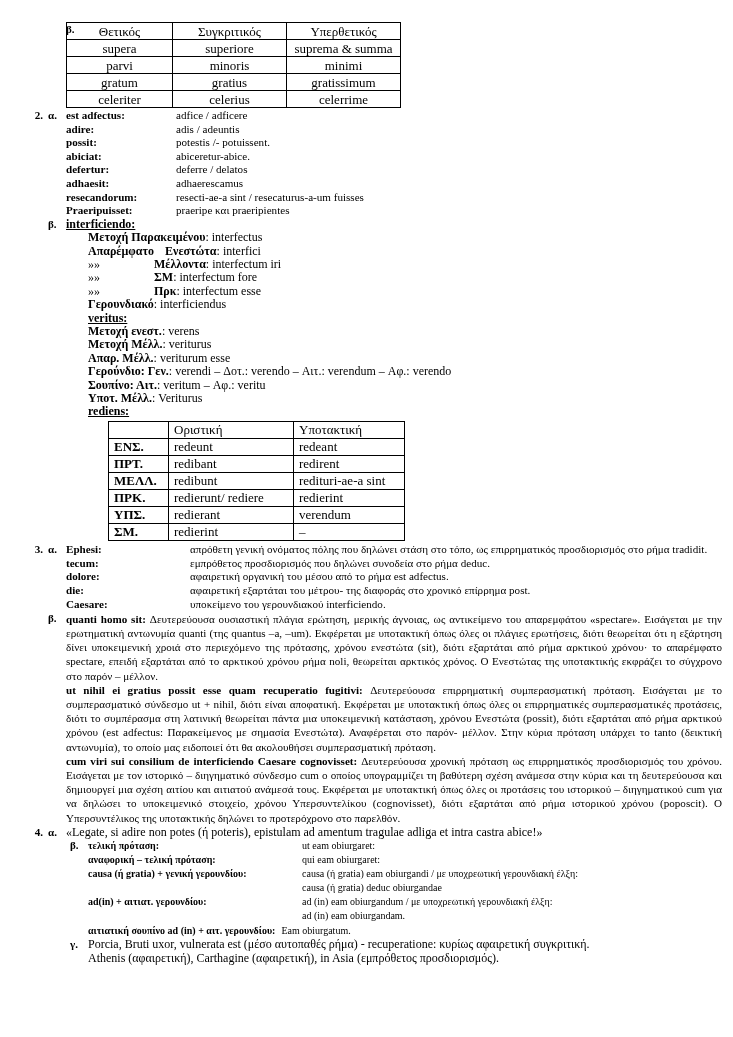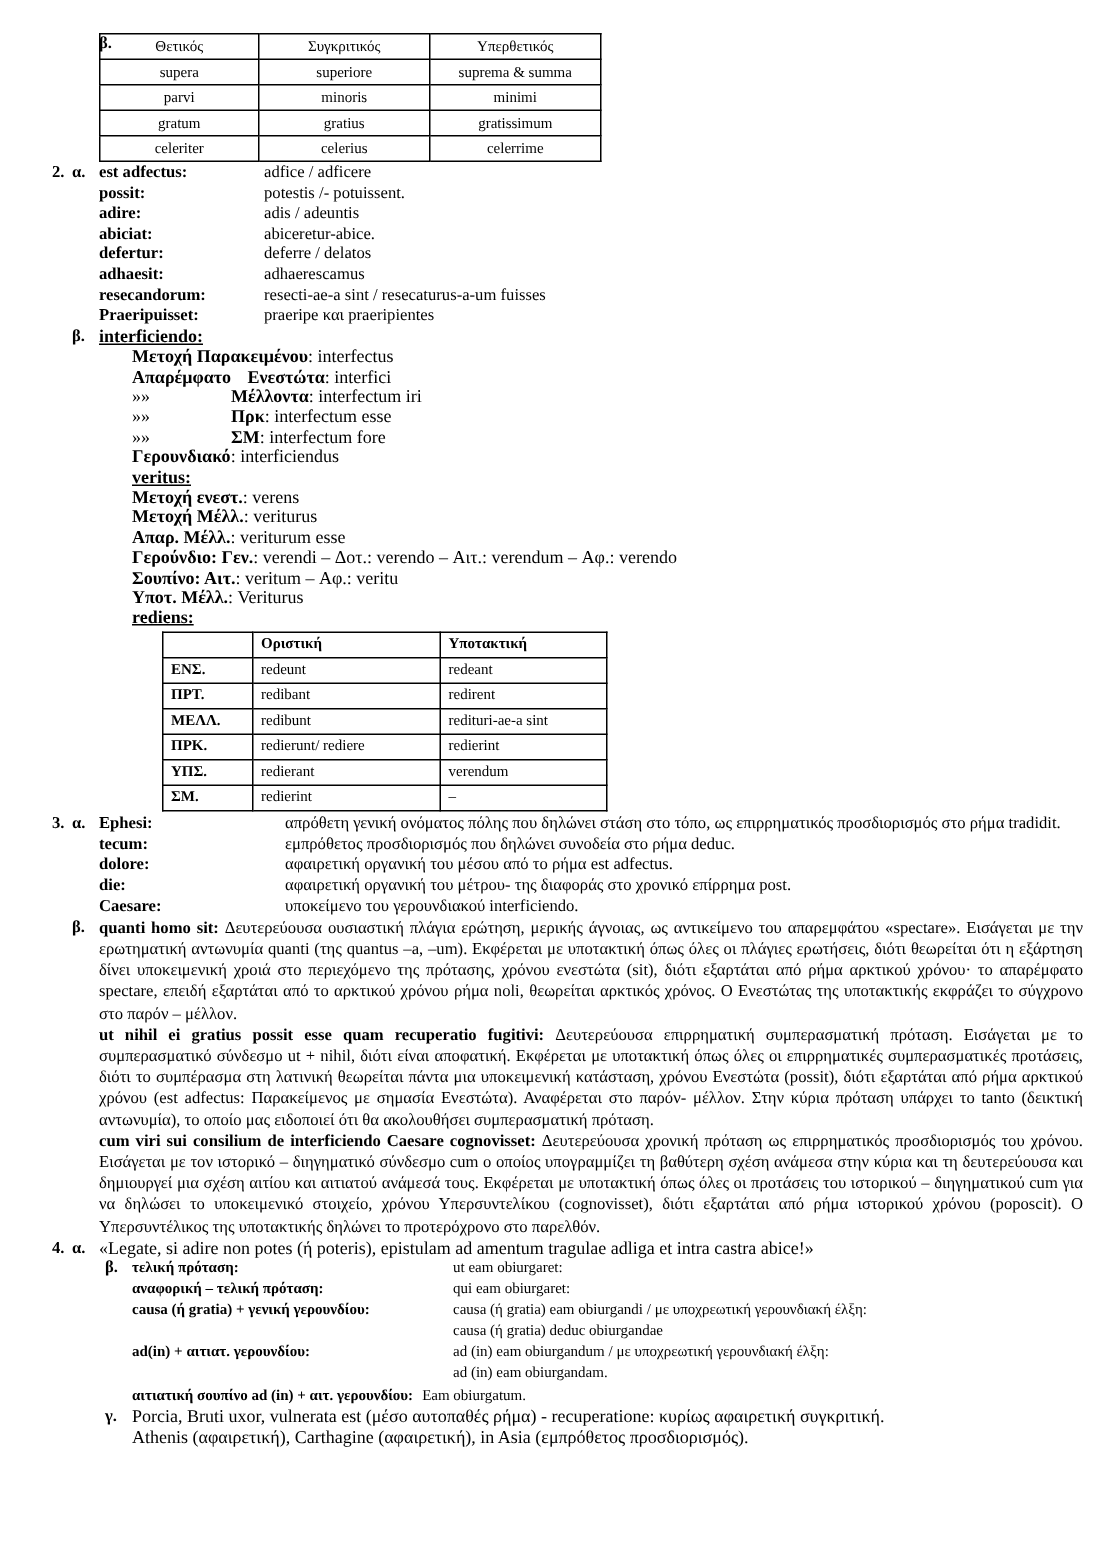--- a/index.html
+++ b/index.html
@@ -28,21 +28,21 @@
   }
 
   
   .ln { font-size: 12px; line-height: 13.4px; }
   .b { font-weight: bold; }
   .u { text-decoration: underline; }
 
   
   table.grid {
     border-collapse: collapse;
-    font-size: 10px;
+    font-size: 13px;
   }
   table.grid td, table.grid th {
     border: 1px solid #000000;
     padding: 1px 4px;
     font-weight: normal;
     line-height: 13px;
     vertical-align: middle;
   }
 
   
@@ -68,21 +68,21 @@
   table.tbl1 col.c3 { width: 114px; }
 
   
   .tbl2-wrap { margin: 2px 0 2px 86px; }
   table.tbl2 { width: 296px; table-layout: fixed; }
   table.tbl2 col.k { width: 60px; }
   table.tbl2 col.c1 { width: 125px; }
   table.tbl2 col.c2 { width: 111px; }
   table.tbl2 td { height: 14px; }
   table.tbl2 td.key { font-weight: bold; text-align: left; padding-left: 5px; }
-  table.tbl2 td.hd  { font-weight: bold; text-align: left; padding-left: 5px; }
+  table.tbl2 td.hd  { font-weight: normal; text-align: left; padding-left: 5px; }
   table.tbl2 td.val { text-align: left; padding-left: 5px; }
 
   
   .item {
     display: flex;
     align-items: flex-start;
     font-size: 11.1px;
     line-height: 13.6px;
   }
   .num {
@@ -209,26 +209,26 @@
 
     <div class="item sec2">
       <div class="num">2.</div>
       <div class="gl">α.</div>
       <div class="body">
         <div class="defrow">
           <div class="dterm">est adfectus:</div>
           <div class="ddef">adfice / adficere</div>
         </div>
         <div class="defrow">
+          <div class="dterm">adire:</div>
+          <div class="ddef">adis / adeuntis</div>
+        </div>
+        <div class="defrow">
           <div class="dterm">possit:</div>
           <div class="ddef">potestis /- potuissent.</div>
-        </div>
-        <div class="defrow">
-          <div class="dterm">adire:</div>
-          <div class="ddef">adis / adeuntis</div>
         </div>
         <div class="defrow">
           <div class="dterm">abiciat:</div>
           <div class="ddef">abiceretur-abice.</div>
         </div>
         <div class="defrow">
           <div class="dterm">defertur:</div>
           <div class="ddef">deferre / delatos</div>
         </div>
         <div class="defrow">
@@ -258,24 +258,24 @@
 
         <div class="ln" style="margin-left:22px;">
           <span class="b">Απαρέμφατο</span>
           <span class="b" style="margin-left:8px;">Ενεστώτα</span><span>: interfici</span>
         </div>
 
         <div class="ln" style="margin-left:22px;">
           <span style="display:inline-block;width:66px;">»»</span><span class="b">Μέλλοντα</span><span>: interfectum iri</span>
         </div>
         <div class="ln" style="margin-left:22px;">
+          <span style="display:inline-block;width:66px;">»»</span><span class="b">ΣΜ</span><span>: interfectum fore</span>
+        </div>
+        <div class="ln" style="margin-left:22px;">
           <span style="display:inline-block;width:66px;">»»</span><span class="b">Πρκ</span><span>: interfectum esse</span>
-        </div>
-        <div class="ln" style="margin-left:22px;">
-          <span style="display:inline-block;width:66px;">»»</span><span class="b">ΣΜ</span><span>: interfectum fore</span>
         </div>
 
         <div class="ln" style="margin-left:22px;">
           <span class="b">Γερουνδιακό</span><span>: interficiendus</span>
         </div>
 
         <div class="ln b u" style="margin-left:22px;">veritus:</div>
 
         <div class="ln" style="margin-left:22px;">
           <span class="b">Μετοχή ενεστ.</span><span>: verens</span>
@@ -358,21 +358,21 @@
         <div class="ephrow">
           <div class="ephterm">tecum:</div>
           <div class="ephdef">εμπρόθετος προσδιορισμός που δηλώνει συνοδεία στο ρήμα deduc.</div>
         </div>
         <div class="ephrow">
           <div class="ephterm">dolore:</div>
           <div class="ephdef">αφαιρετική οργανική του μέσου από το ρήμα est adfectus.</div>
         </div>
         <div class="ephrow">
           <div class="ephterm">die:</div>
-          <div class="ephdef">αφαιρετική οργανική του μέτρου- της διαφοράς στο χρονικό επίρρημα post.</div>
+          <div class="ephdef">αφαιρετική εξαρτάται του μέτρου- της διαφοράς στο χρονικό επίρρημα post.</div>
         </div>
         <div class="ephrow">
           <div class="ephterm">Caesare:</div>
           <div class="ephdef">υποκείμενο του γερουνδιακού interficiendo.</div>
         </div>
       </div>
     </div>
 
     <div class="item">
       <div class="num"></div>

